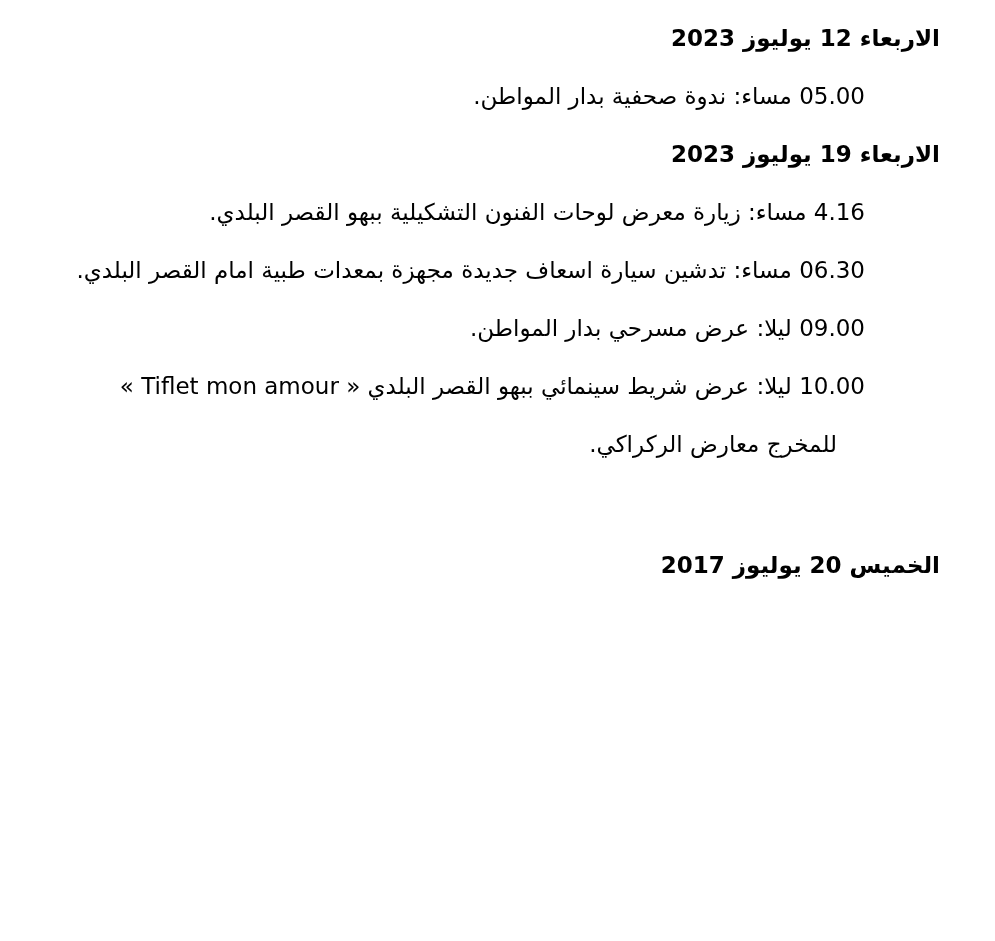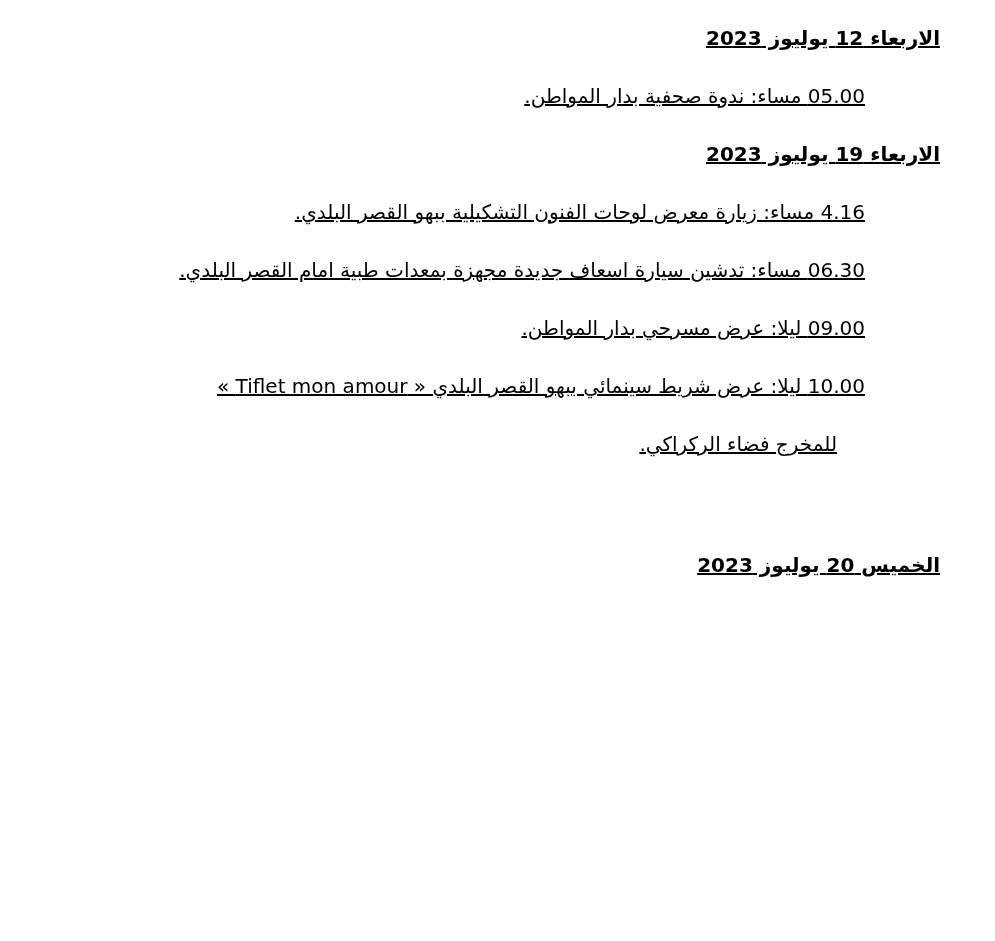--- a/index.html
+++ b/index.html
@@ -11,24 +11,23 @@
     color:#000000;
     overflow:hidden;
     padding-top:23px;
     font-family:"DejaVu Sans", sans-serif;
   }
   .line{
     direction:rtl;
     unicode-bidi:plaintext;
     text-align:right;
     white-space:nowrap;
-    font-size:20px;
+    font-size:23px;
     line-height:30px;
     margin:0 55px 28px 30px;
-    text-decoration:underline;
   }
   .heading{
     font-weight:bold;
     margin-right:55px;
   }
   .event{
     margin-right:130px;
   }
   .continuation{
     margin-right:158px;
@@ -54,21 +53,21 @@
 
   <div class="line event">4.16 مساء: زيارة معرض لوحات الفنون التشكيلية ببهو القصر البلدي.</div>
 
   <div class="line event">06.30 مساء: تدشين سيارة اسعاف جديدة مجهزة بمعدات طبية امام القصر البلدي.</div>
 
 
   <div class="line event">09.00 ليلا: عرض مسرحي بدار المواطن.</div>
 
   <div class="line event">10.00 ليلا: عرض شريط سينمائي ببهو القصر البلدي « Tiflet mon amour »</div>
 
-  <div class="line continuation">للمخرج فضاء الركراكي.</div>
+  <div class="line continuation">للمخرج معارض الركراكي.</div>
 
   <div class="spacer"></div>
 
-  <div class="line heading">الخميس 20 يوليوز 2023</div>
+  <div class="line heading">الخميس 20 يوليوز 2017</div>
 
 
 
 </div>
 
 </body></html>

